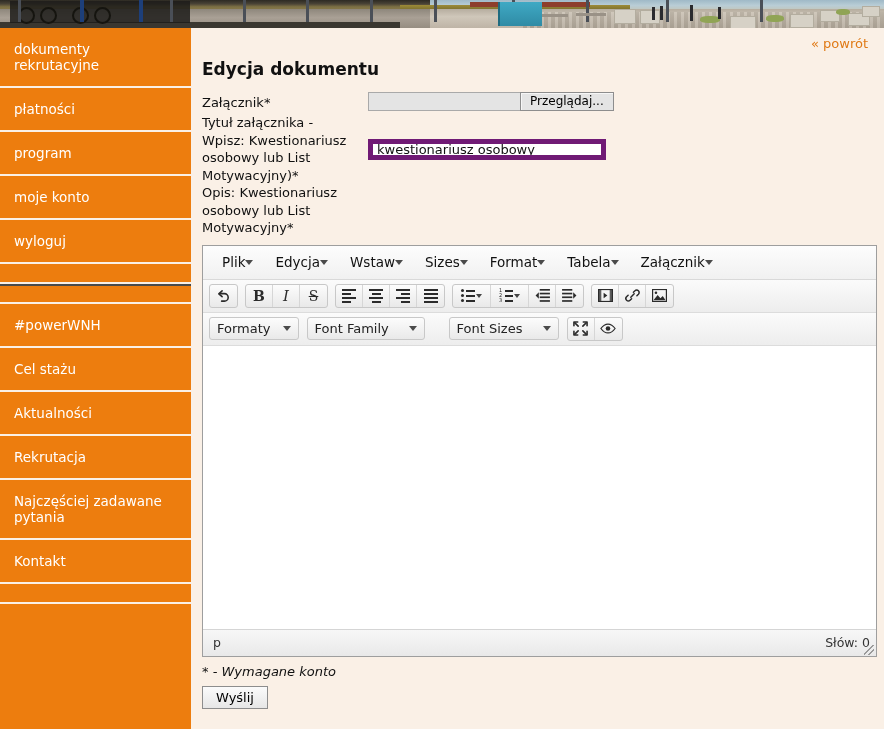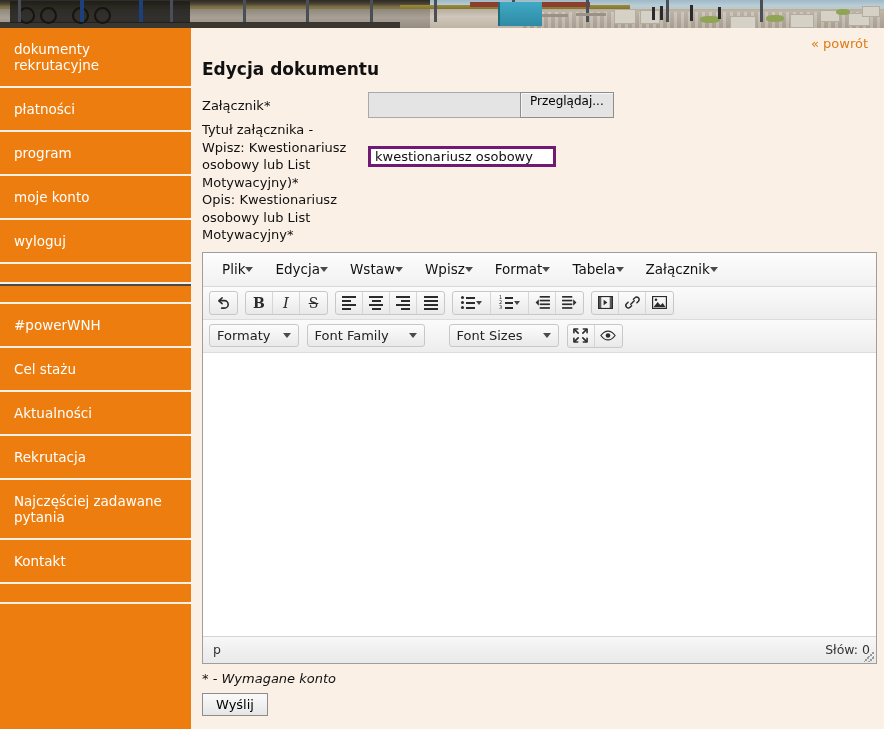--- a/index.html
+++ b/index.html
@@ -162,21 +162,21 @@
     flex: 0 0 146px;
     font-size: 13px;
     line-height: 17.5px;
     color: #111;
   }
   .form-field { flex: 1 1 auto; padding-top: 1px; }
 
   .file-input-wrap {
     display: inline-flex;
     align-items: stretch;
-    height: 26px;
+    height: 19px;
     font-size: 12px;
   }
   .file-path {
     width: 152px;
     background: #e4e4e4;
     border: 1px solid #a9a9a9;
     border-right: none;
     box-sizing: border-box;
   }
   .file-browse {
@@ -184,23 +184,23 @@
     border: 1px solid #8d8d8d;
     padding: 0 9px;
     font-size: 12px;
     line-height: 17px;
     color: #000;
     cursor: pointer;
     font-family: "DejaVu Sans", "Liberation Sans", sans-serif;
     box-shadow: inset 1px 1px 0 #f6f6f6;
   }
   .text-input {
-    width: 188px;
+    width: 238px;
     height: 21px;
-    border: 3px solid #701a75;
+    border: 5px solid #701a75;
     background: #ffffff;
     font-size: 13px;
     padding: 0 4px;
     box-sizing: border-box;
     font-family: "DejaVu Sans", "Liberation Sans", sans-serif;
     color: #111;
   }
 
   
   .mce {
@@ -499,21 +499,21 @@
         </div>
         <div class="mce-menu-btn">
           <span>Edycja</span>
           <span class="caret"></span>
         </div>
         <div class="mce-menu-btn">
           <span>Wstaw</span>
           <span class="caret"></span>
         </div>
         <div class="mce-menu-btn">
-          <span>Wpisz</span>
+          <span>Sizes</span>
           <span class="caret"></span>
         </div>
         <div class="mce-menu-btn">
           <span>Format</span>
           <span class="caret"></span>
         </div>
         <div class="mce-menu-btn">
           <span>Tabela</span>
           <span class="caret"></span>
         </div>

